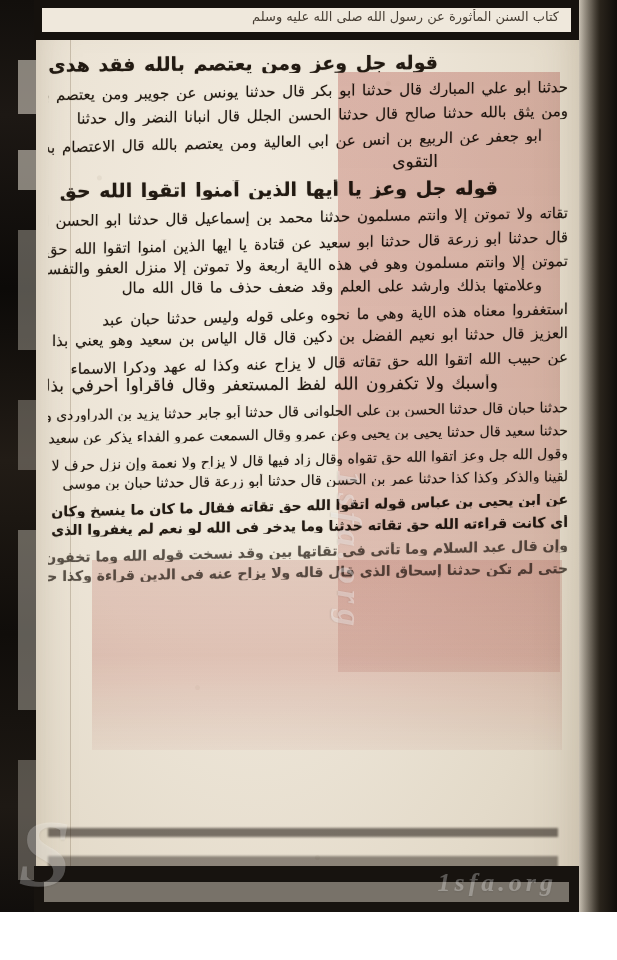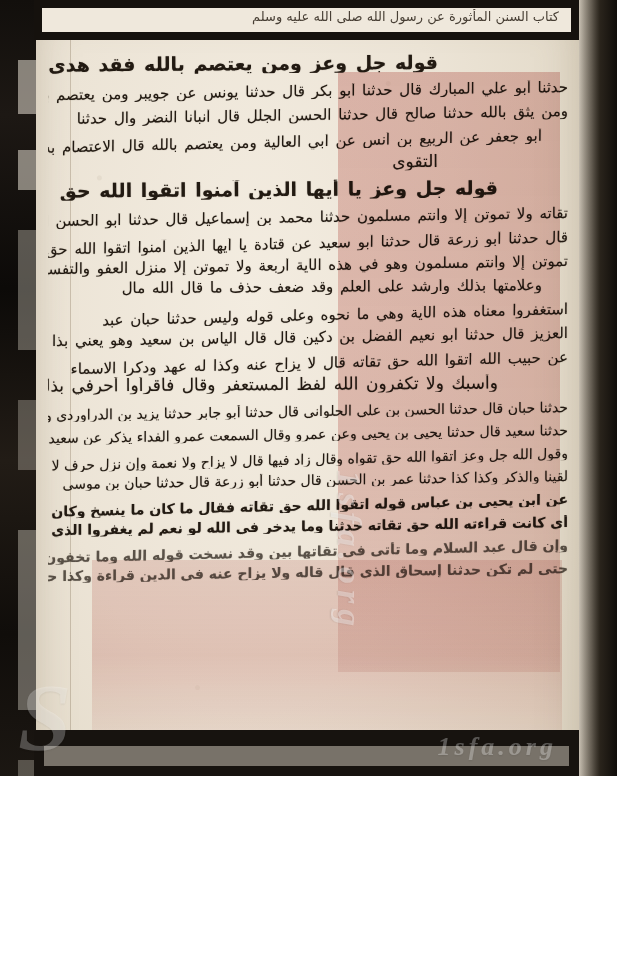--- a/index.html
+++ b/index.html
@@ -10,21 +10,21 @@
   body {
     width: 617px;
     height: 960px;
     overflow: hidden;
     font-family: "DejaVu Sans", sans-serif;
   }
 
   #page {
     position: relative;
     width: 617px;
-    height: 776px;
+    height: 912px;
     background: #c2410c;
     overflow: hidden;
   }
 
   
   .scan-bg {
     position: absolute;
     inset: 0;
     background:
       linear-gradient(90deg,

